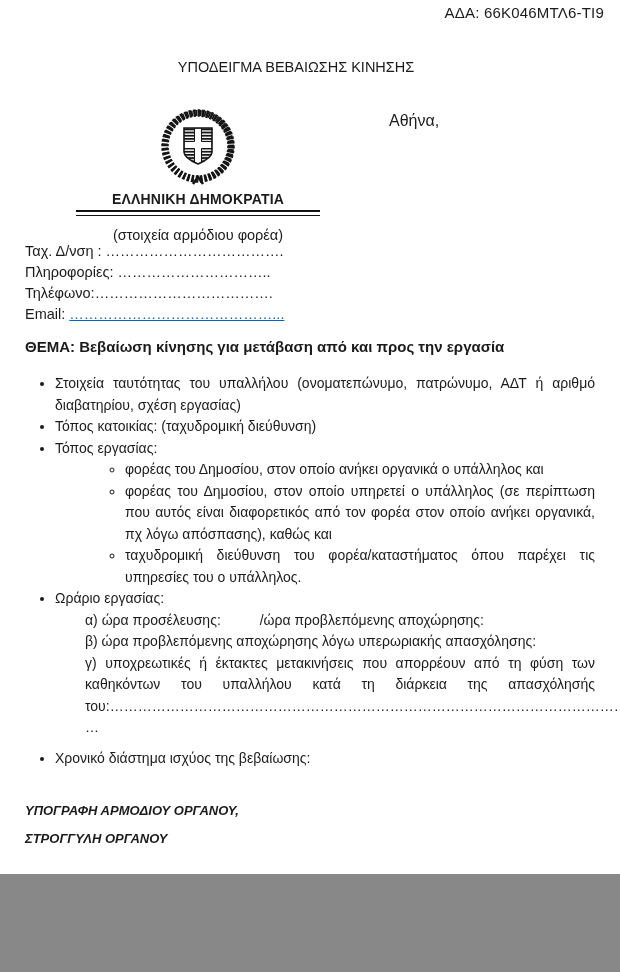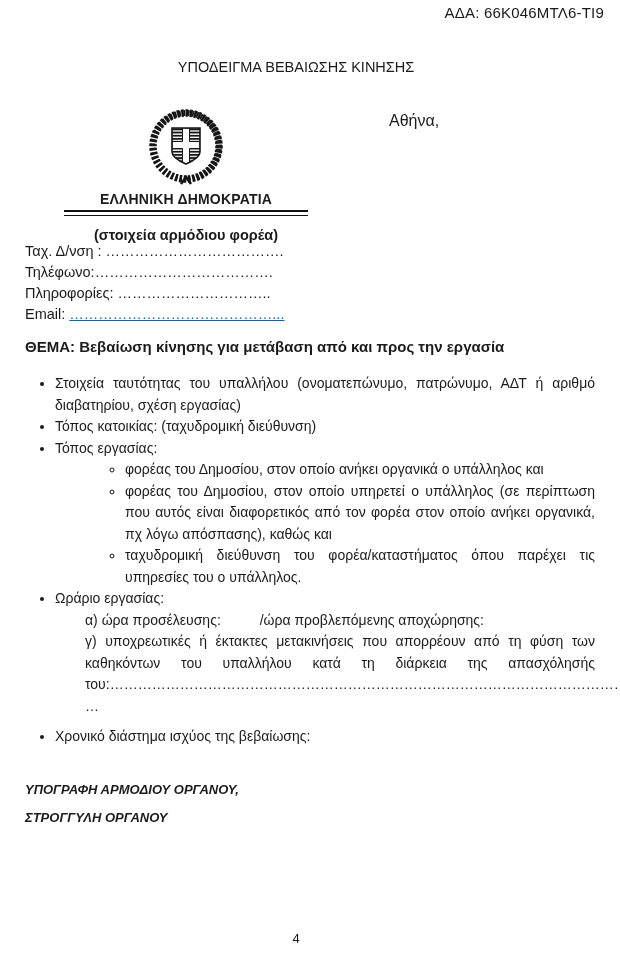--- a/index.html
+++ b/index.html
@@ -1,32 +1,32 @@
 <!DOCTYPE html>
 <html lang="el"><head>
 <meta charset="utf-8">
 <style>
   html,body{margin:0;padding:0;background:#888;}
   .page{
     position:relative;
-    width:620px;height:972px;
+    width:620px;height:874px;
     background:#ffffff;
     font-family:"Liberation Sans","DejaVu Sans",sans-serif;
     color:#1b1b1b;
     overflow:hidden;
     margin:0 auto;
   }
   .ada{position:absolute;top:4px;right:16px;font-size:15px;letter-spacing:.2px;}
   .doc-title{position:absolute;top:59px;left:0;width:592px;text-align:center;font-weight:normal;font-size:14.5px;}
   .city-date{position:absolute;top:112px;left:389px;font-size:16px;}
-  .letterhead{position:absolute;top:106px;left:0;width:372px;text-align:center;}
+  .letterhead{position:absolute;top:106px;left:12px;width:372px;text-align:center;}
   .emblem{display:block;margin:0 auto;}
   .republic{font-weight:bold;font-size:14px;margin-top:1px;letter-spacing:.2px;}
   .double-rule{width:244px;height:3px;margin:3px auto 0;border-top:2px solid #111;border-bottom:1px solid #111;}
-  .agency{font-weight:bold;font-size:14.5px;margin-top:11px;}
+  .agency{font-weight:normal;font-size:14.5px;margin-top:11px;}
   .contact{position:absolute;top:241px;left:25px;font-size:14.5px;line-height:21px;}
   .email-link{color:#0563C1;text-decoration:underline;}
   .subject{position:absolute;top:338px;left:25px;width:570px;font-weight:bold;font-size:15px;}
   .flow{position:absolute;top:370px;left:25px;width:570px;font-size:14px;line-height:21.5px;}
   .intro{text-align:justify;text-indent:37px;margin:0;}
   ul.l1{margin:3px 0 0 0;padding-left:30px;list-style:disc;}
   ul.l1 > li{text-align:justify;}
   ul.l2{margin:0;padding-left:70px;list-style:circle;}
   ul.l2 > li{text-align:justify;}
   .letter-items{margin-left:30px;}
@@ -67,22 +67,22 @@
       </g>
       <path d="M27 22 H55 V46 Q55 52 41 58 Q27 52 27 46 Z" fill="none" stroke="#161616" stroke-width="1.6"></path>
     </svg>
     <div class="republic">ΕΛΛΗΝΙΚΗ ΔΗΜΟΚΡΑΤΙΑ</div>
     <div class="double-rule"></div>
     <div class="agency">(στοιχεία αρμόδιου φορέα)</div>
   </div>
 
   <div class="contact">
     <div>Ταχ. Δ/νση : ……………………………….</div>
+    <div>Πληροφορίες: …………………………..</div>
     <div>Τηλέφωνο:……………………………….</div>
-    <div>Πληροφορίες: …………………………..</div>
     <div><span>Email: </span><span class="email-link">……………………………………...</span></div>
   </div>
 
   <div class="subject">ΘΕΜΑ: Βεβαίωση κίνησης για μετάβαση από και προς την εργασία</div>
 
   <div class="flow">
 
     <ul class="l1">
       <li><span>Στοιχεία ταυτότητας του υπαλλήλου (ονοματεπώνυμο, πατρώνυμο, ΑΔΤ ή αριθμό διαβατηρίου, σχέση εργασίας)</span></li>
       <li><span>Τόπος κατοικίας: (ταχυδρομική διεύθυνση)</span></li>
@@ -91,20 +91,21 @@
         <ul class="l2">
           <li><span>φορέας του Δημοσίου, στον οποίο ανήκει οργανικά ο υπάλληλος και</span></li>
           <li><span>φορέας του Δημοσίου, στον οποίο υπηρετεί ο υπάλληλος (σε περίπτωση που αυτός είναι διαφορετικός από τον φορέα στον οποίο ανήκει οργανικά, πχ λόγω απόσπασης), καθώς και</span></li>
           <li><span>ταχυδρομική διεύθυνση του φορέα/καταστήματος όπου παρέχει τις υπηρεσίες του ο υπάλληλος.</span></li>
         </ul>
       </li>
       <li>
         <span>Ωράριο εργασίας:</span>
         <div class="letter-items">
           <div>α) ώρα προσέλευσης:&nbsp;&nbsp;&nbsp;&nbsp;&nbsp;&nbsp;&nbsp;&nbsp;&nbsp;&nbsp;/ώρα προβλεπόμενης αποχώρησης:</div>
+          <div>β) ώρα προβλεπόμενης αποχώρησης λόγω υπερωριακής απασχόλησης:</div>
           <div class="justify">γ) υποχρεωτικές ή έκτακτες μετακινήσεις που απορρέουν από τη φύση των καθηκόντων του υπαλλήλου κατά τη διάρκεια της απασχόλησής του:…………………………………………………………………………………………………………………………</div>
           <div>…</div>
         </div>
       </li>
       <li class="gap-top"><span>Χρονικό διάστημα ισχύος της βεβαίωσης:</span></li>
     </ul>
 
     <div class="signature">
       <div>ΥΠΟΓΡΑΦΗ ΑΡΜΟΔΙΟΥ ΟΡΓΑΝΟΥ,</div>
       <div>ΣΤΡΟΓΓΥΛΗ ΟΡΓΑΝΟΥ</div>

